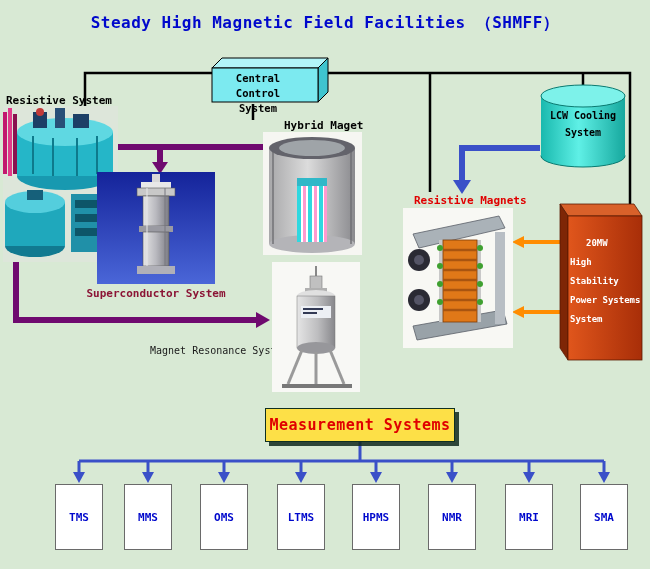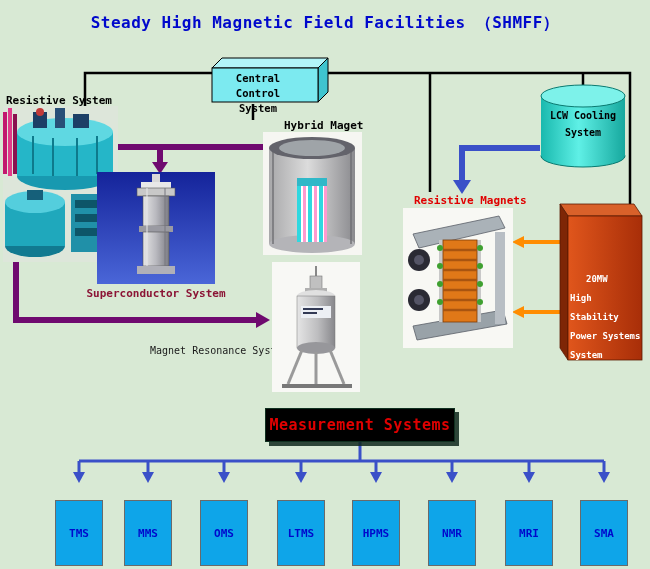--- a/index.html
+++ b/index.html
@@ -15,26 +15,26 @@
   .lbl-plain { font-weight:normal; font-size:10px; color:#1a1a1a; }
   svg { display:block; }
   #connector-layer { position:absolute; left:0; top:0; pointer-events:none; }
   .node-svg { position:absolute; }
   .overlay-txt { position:absolute; text-align:center; font-weight:bold; color:#000; }
   #central-control-text { left:212px; top:71px; width:92px; font-size:10.5px; line-height:15px; }
   #lcw-text { left:537px; top:107px; width:92px; font-size:10px; line-height:17px; }
   #power-text { left:570px; top:234px; width:72px; font-size:9px; line-height:19px;
                 color:#ffffff; text-align:left; }
   #power-text .pline { display:block; }
-  #power-text .indent { padding-left:16px;margin-top:36px; }
-  #measurement-box { left:265px; top:408px; width:190px; height:34px; background:#000000;
+  #power-text .indent { padding-left:16px; }
+  #measurement-box { left:265px; top:408px; width:190px; height:34px; background:#fde047;
                      border:1px solid #103020; box-shadow:4px 4px 0 rgba(15,40,28,.85);
                      display:flex; align-items:center; justify-content:center; }
   #measurement-box span { color:#e00000; font-weight:bold; font-size:15px; letter-spacing:.5px; }
-  .subsys { position:absolute; top:500px; width:48px; height:66px; background:#0ea5e9;
+  .subsys { position:absolute; top:484px; width:48px; height:66px; background:#ffffff;
             border:1px solid #6a6a6a; display:flex; align-items:center; justify-content:center; }
   .subsys span { color:#0008cc; font-weight:bold; font-size:11px; }
 </style>
 </head>
 <body>
 
 <div id="canvas">
 
   <svg id="connector-layer" width="650" height="569" viewBox="0 0 650 569">
 

